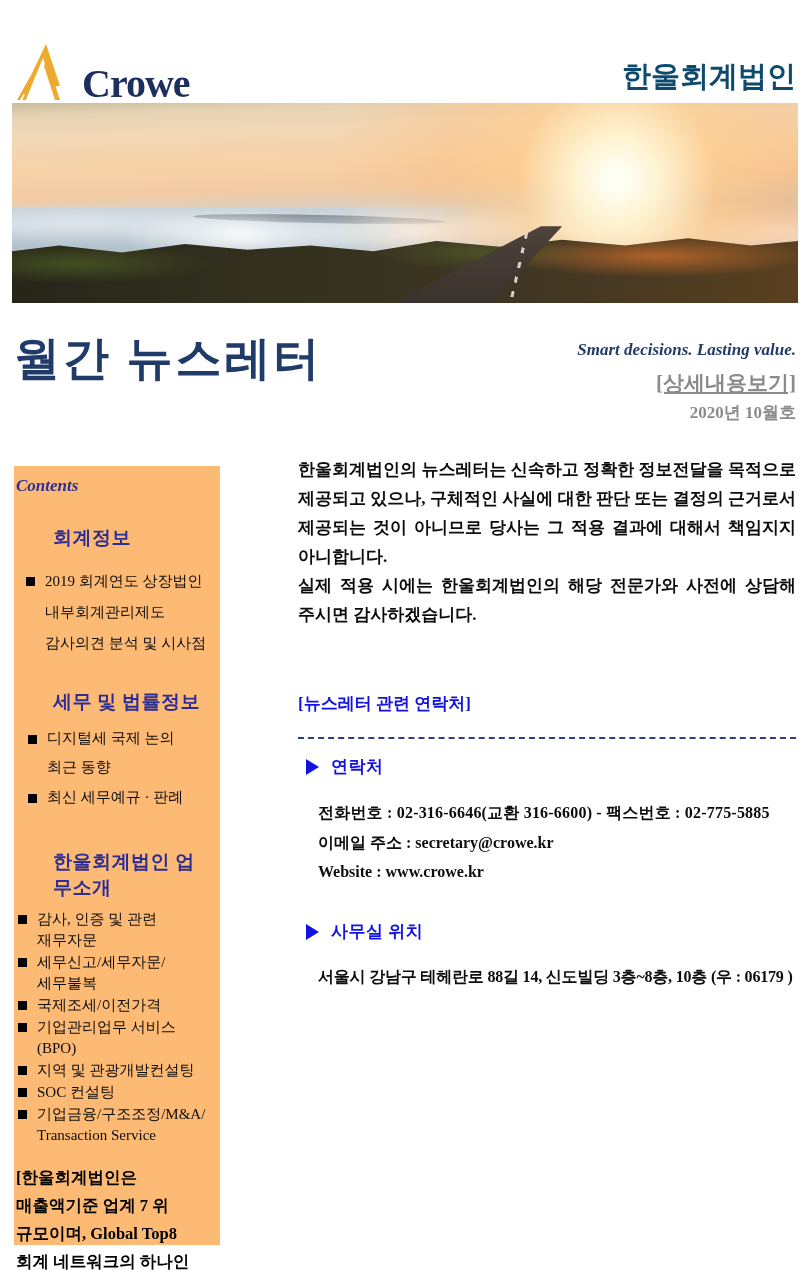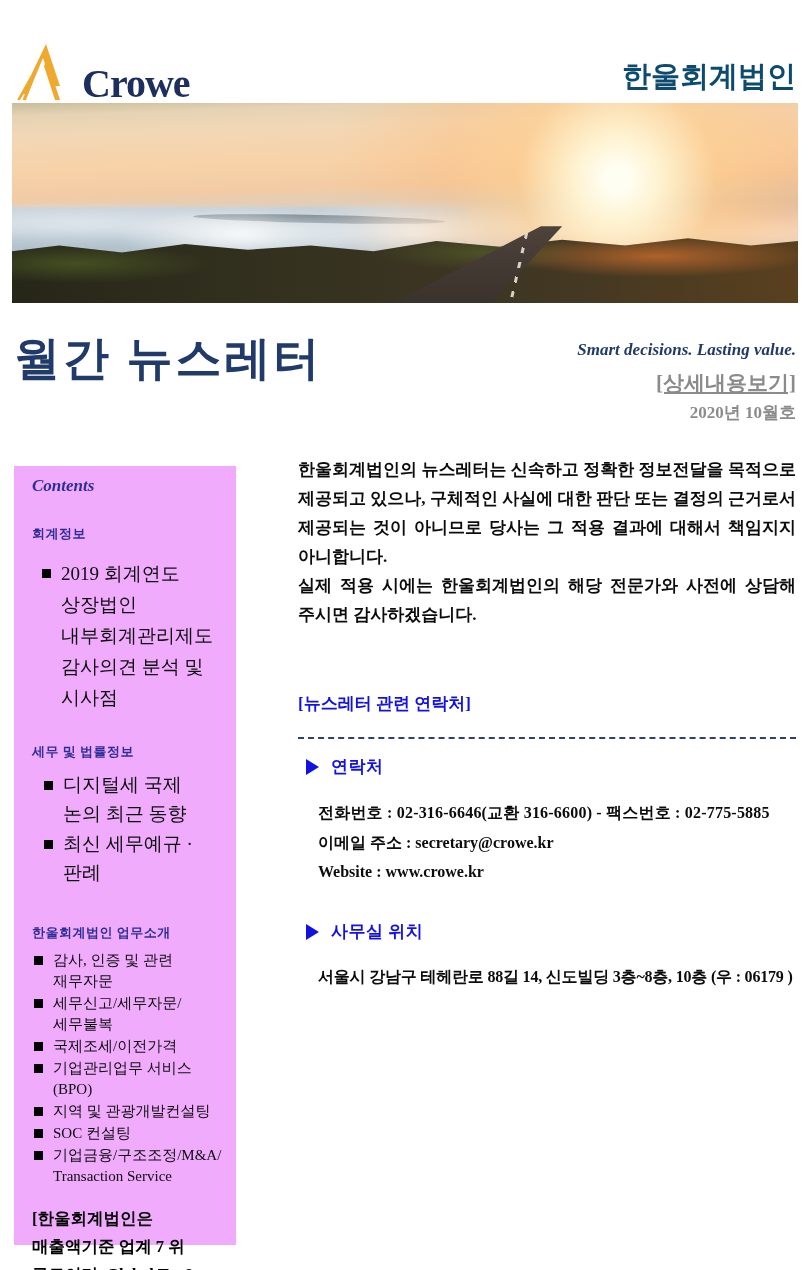--- a/index.html
+++ b/index.html
@@ -49,28 +49,28 @@
   
   .page-title{position:absolute;left:14px;top:328px;font-size:46px;font-weight:800;
         color:#203a69;letter-spacing:3px;}
   .mast-right{position:absolute;right:14px;top:340px;text-align:right;}
   .tagline{font-size:17px;font-weight:700;font-style:italic;color:#203a69;margin-bottom:9px;}
   .detail-link{font-size:21px;font-weight:800;color:#8b8b8b;text-decoration:underline;
         display:inline-block;margin-bottom:4px;cursor:pointer;}
   .issue{font-size:17px;font-weight:800;color:#8b8b8b;}
 
   
-  .sidebar{position:absolute;left:14px;top:466px;width:222px;height:779px;
-        background:#f0abfc;box-sizing:border-box;padding:8px 12px 0 18px;}
+  .sidebar{position:absolute;left:14px;top:466px;width:206px;height:779px;
+        background:#fdba74;box-sizing:border-box;padding:8px 12px 0 2px;}
   .contents-title{font-size:17px;font-weight:800;font-style:italic;color:#2d2d96;margin-top:2px;}
-  .sb-heading{font-size:13px;font-weight:800;color:#2d2d96;letter-spacing:.5px;}
+  .sb-heading{font-size:19px;font-weight:800;color:#2d2d96;letter-spacing:.5px;margin-left:37px;}
   .sb-h1{margin-top:29px;}
   .sb-h2{margin-top:30px;}
   .sb-h3{margin-top:37px;}
-  .sb-item{display:flex;gap:10px;font-size:19px;line-height:31px;color:#0c0c0c;
+  .sb-item{display:flex;gap:10px;font-size:15px;line-height:31px;color:#0c0c0c;
         word-break:keep-all;}
   .sb-item .sq{flex:0 0 9px;width:9px;height:9px;background:#000;margin-top:11px;}
   .sec1 .sb-item{margin-top:15px;padding-left:10px;}
   .sec2 .sb-item{margin-top:9px;padding-left:12px;line-height:29px;}
   .sec2 .sb-item + .sb-item{margin-top:1px;}
   .sec3 .sb-item{margin-top:1px;padding-left:2px;line-height:21px;font-size:15px;}
   .sec3 .sb-item .sq{margin-top:6px;}
   .sec3{margin-top:12px;}
   .sb-footnote{margin-top:18px;font-size:16.5px;font-weight:800;color:#000;
         line-height:28px;word-break:keep-all;}

